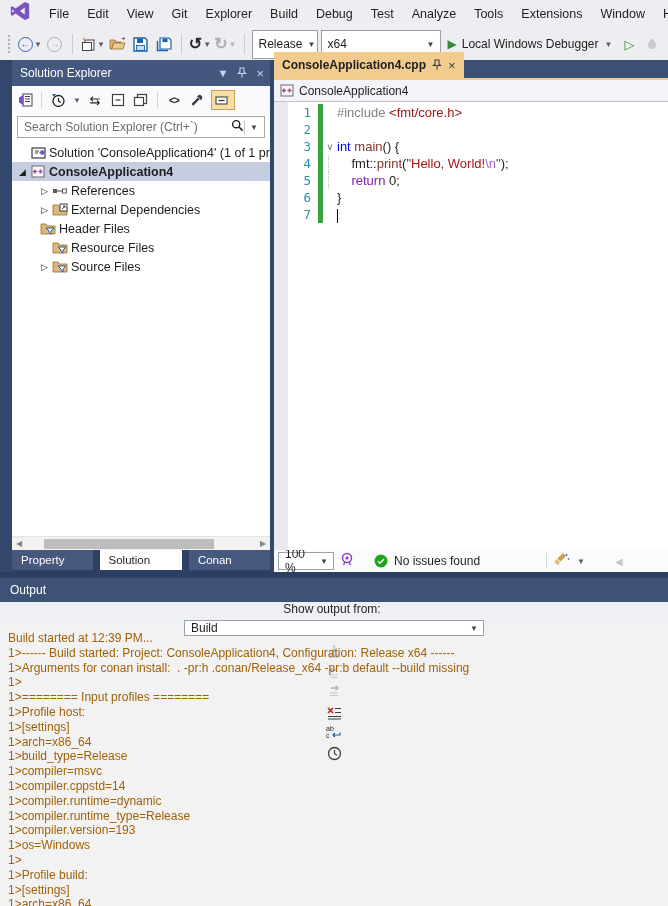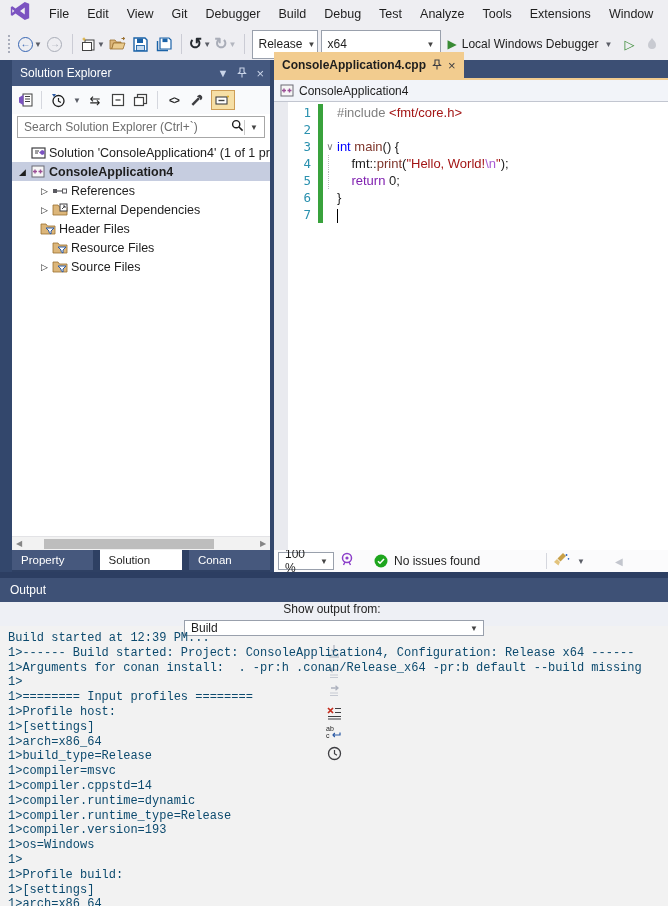--- a/index.html
+++ b/index.html
@@ -113,36 +113,36 @@
   #output { position:absolute; left:0; top:578px; width:668px; height:328px; display:flex;
             flex-direction:column; background:#F2F2F2; }
   .out-title { height:24px; background:#3E5176; color:#FFFFFF; font-size:12px; display:flex;
                align-items:center; padding-left:10px; }
   .out-tools { height:24px; background:#EEF0F5; display:flex; align-items:center; gap:4px; padding:0 6px;flex-direction:column; }
   .out-tools .lbl { font-size:12px; margin-right:4px; }
   .out-combo { width:300px; height:19px; font-weight:normal; }
   .out-tools .sep { width:1px; height:17px; background:#CBCCD5; margin:0 3px; }
   .oic { display:flex; align-items:center; justify-content:center; width:20px; height:20px; }
   #out-lines { flex:1; overflow:hidden; padding:5px 0 0 8px; }
-  .oline { font-family:Liberation Mono, monospace; font-size:12px; line-height:14.8px;
-           white-space:pre; color:#0c4a6e; }
+  .oline { font-family:Liberation Sans, sans-serif; font-size:12px; line-height:14.8px;
+           white-space:pre; color:#a16207; }
 </style>
 </head>
 <body>
 
 <div id="menubar">
   <svg id="vs-logo" viewBox="0 0 24 24">
     <path fill="#7B53C1" d="M17.2 2.1 7.1 9.4 3.7 6.8 2 7.5v9l1.7.7 3.4-2.6 10.1 7.3 4.8-2.1V4.2l-4.8-2.1zM5.9 12 3.6 13.8v-3.6L5.9 12zm11.3 3.9L12 12l5.2-3.9v7.8z"></path>
   </svg>
   <div id="menu-items" style="display: flex;">
       <span class="menu-item">File</span>
       <span class="menu-item">Edit</span>
       <span class="menu-item">View</span>
       <span class="menu-item">Git</span>
-      <span class="menu-item">Debugger</span>
+      <span class="menu-item">Explorer</span>
       <span class="menu-item">Build</span>
       <span class="menu-item">Debug</span>
       <span class="menu-item">Test</span>
       <span class="menu-item">Analyze</span>
       <span class="menu-item">Tools</span>
       <span class="menu-item">Extensions</span>
       <span class="menu-item">Window</span>
       <span class="menu-item">Help</span>
     </div>
 </div>

